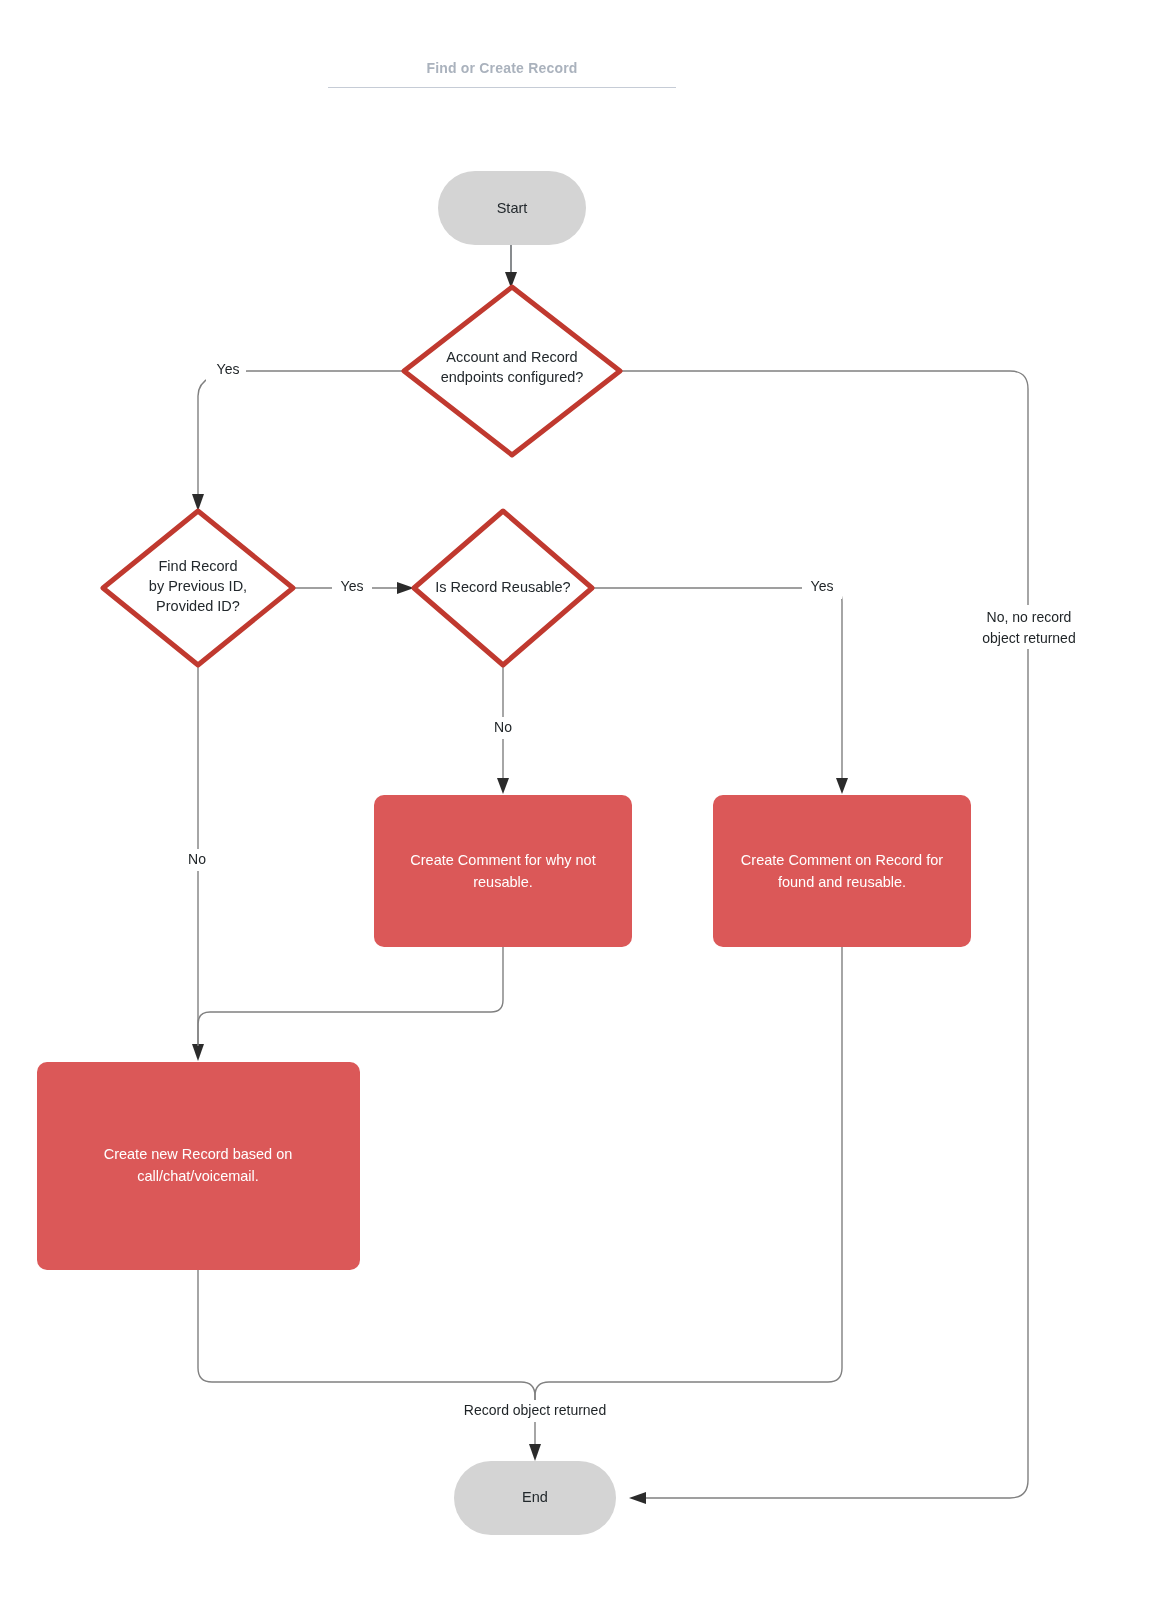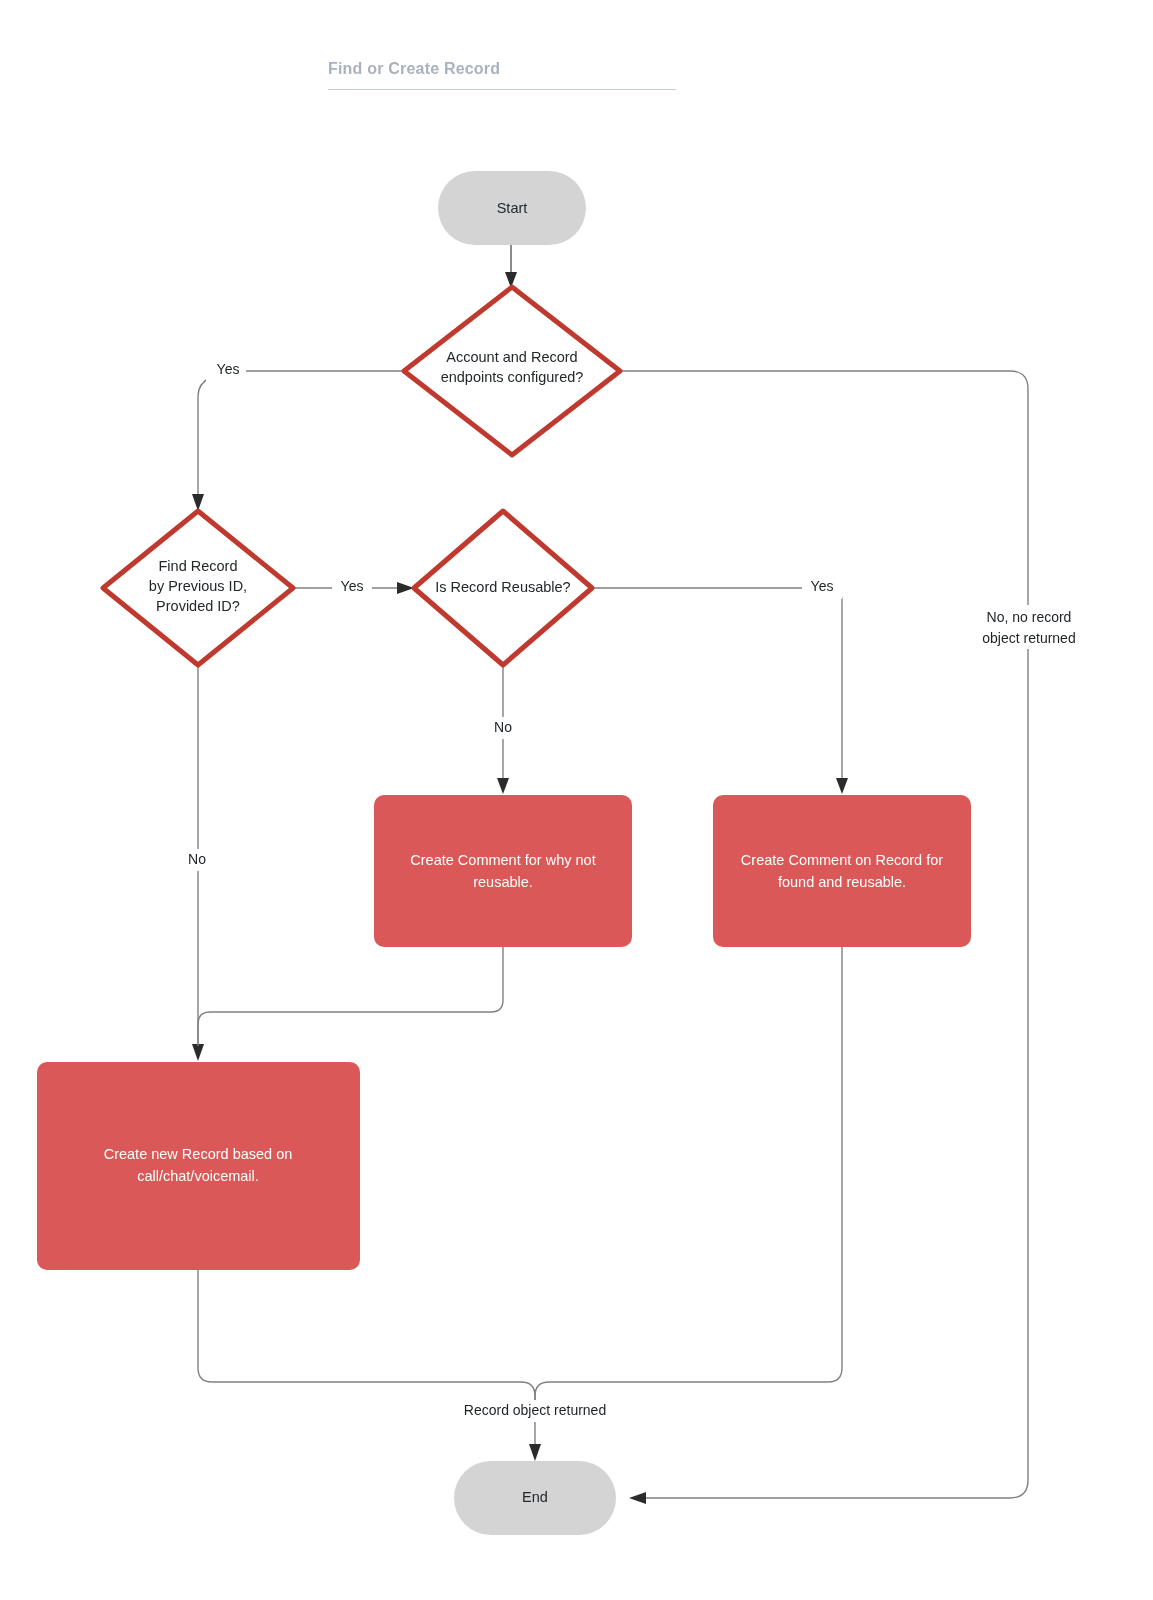--- a/index.html
+++ b/index.html
@@ -23,22 +23,22 @@
     top: 0;
     left: 0;
     width: 1153px;
     height: 1600px;
   }
   .diagram-title {
     position: absolute;
     left: 328px;
     top: 60px;
     width: 348px;
-    text-align: left;
-    font-size: 16px;
+    text-align: center;
+    font-size: 14px;
     font-weight: bold;
     color: #aab2bd;
     letter-spacing: 0.2px;
     border-bottom: 1.5px solid #c6ccd6;
     padding-bottom: 11px;
   }
   .edge-line {
     fill: none;
     stroke: #808080;
     stroke-width: 1.4;

